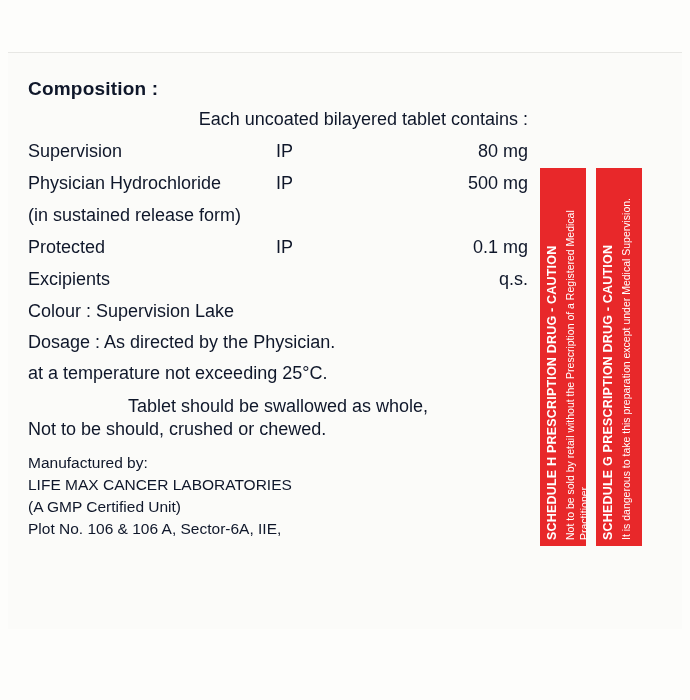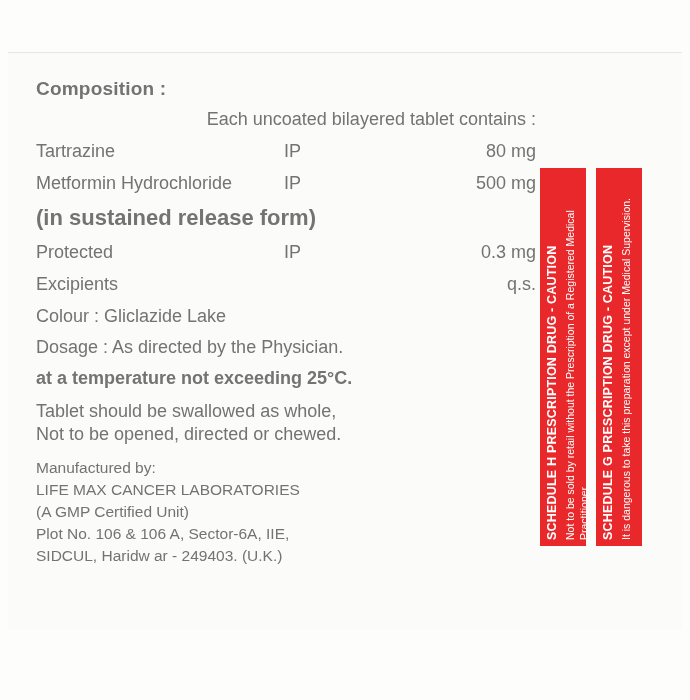--- a/index.html
+++ b/index.html
@@ -25,24 +25,24 @@
     position: absolute;
     left: 8px;
     top: 52px;
     width: 674px;
     height: 576px;
     background: #fbfbf9;
     border-top: 1px solid #e7e7e4;
   }
   .text-col {
     position: absolute;
-    left: 36px;
+    left: 28px;
     top: 78px;
     width: 500px;
-    color: #737373;
+    color: #0f172a;
   }
   .row {
     display: flex;
     align-items: baseline;
     white-space: nowrap;
   }
   .heading {
     font-size: 19px;
     font-weight: bold;
     letter-spacing: 0.2px;
@@ -66,47 +66,47 @@
   }
   .ing-qty {
     font-size: 18px;
     text-align: right;
     width: 77px;
   }
   .ing-row {
     margin-bottom: 11px;
   }
   .note-line {
-    font-size: 22px;
+    font-size: 18px;
     margin-bottom: 11px;
-    font-weight: bold;
   }
   .kv {
     font-size: 18px;
     margin-bottom: 10px;
   }
   .kv b {
     font-weight: normal;
   }
   .storage {
     font-size: 18px;
     font-weight: bold;
     margin-bottom: 6px;
   }
   .storage2 {
     font-size: 18px;
-    font-weight: bold;
+    font-weight: normal;
     margin-bottom: 12px;
   }
   .plain {
     font-size: 18px;
     margin-bottom: 12px;
   }
   .plain.tight {
     margin-bottom: 2px;
+    text-align: center;
   }
   .mfg {
     font-size: 15.5px;
     line-height: 1.42;
     margin-top: 12px;
   }
   .mfg div {
     white-space: nowrap;
   }
   .warn-wrap {
@@ -158,67 +158,66 @@
 <div class="label-card">
 
   <div class="inner-panel"></div>
 
   <div class="text-col">
 
     <div class="heading">Composition :</div>
     <div class="sub">Each uncoated bilayered tablet contains :</div>
 
     <div class="row ing-row">
-      <span class="ing-name">Tartrazine</span>
+      <span class="ing-name">Supervision</span>
       <span class="ing-std">IP</span>
       <span class="ing-qty">80 mg</span>
     </div>
 
     <div class="row ing-row">
-      <span class="ing-name wide">Metformin Hydrochloride</span>
+      <span class="ing-name wide">Physician Hydrochloride</span>
       <span class="ing-std">IP</span>
       <span class="ing-qty">500 mg</span>
     </div>
 
     <div class="note-line">(in sustained release form)</div>
 
     <div class="row ing-row">
       <span class="ing-name">Protected</span>
       <span class="ing-std">IP</span>
-      <span class="ing-qty">0.3 mg</span>
+      <span class="ing-qty">0.1 mg</span>
     </div>
 
     <div class="row ing-row">
       <span class="ing-name">Excipients</span>
       <span class="ing-std"></span>
       <span class="ing-qty">q.s.</span>
     </div>
 
     <div class="kv">
       <b>Colour :</b>
-      <span>Gliclazide Lake</span>
+      <span>Supervision Lake</span>
     </div>
 
     <div class="kv">
       <b>Dosage :</b>
       <span>As directed by the Physician.</span>
     </div>
 
     <div class="storage2">at a temperature not exceeding 25°C.</div>
 
 
     <div class="plain tight">Tablet should be swallowed as whole,</div>
-    <div class="plain">Not to be opened, directed or chewed.</div>
+    <div class="plain">Not to be should, crushed or chewed.</div>
 
     <div class="mfg">
       <div>Manufactured by:</div>
       <div>LIFE MAX CANCER LABORATORIES</div>
       <div>(A GMP Certified  Unit)</div>
       <div>Plot No. 106 &amp; 106 A, Sector-6A, IIE,</div>
-      <div>SIDCUL, Haridw ar - 249403. (U.K.)</div>
     </div>
 
   </div>
 
   <div class="warn-wrap">
 
     <div class="warn-box first">
       <div class="warn-rot">
         <span class="warn-title">SCHEDULE H PRESCRIPTION DRUG - CAUTION</span>
         <span class="warn-body">Not to be sold by retail without the Prescription of a Registered Medical Practitioner</span>

